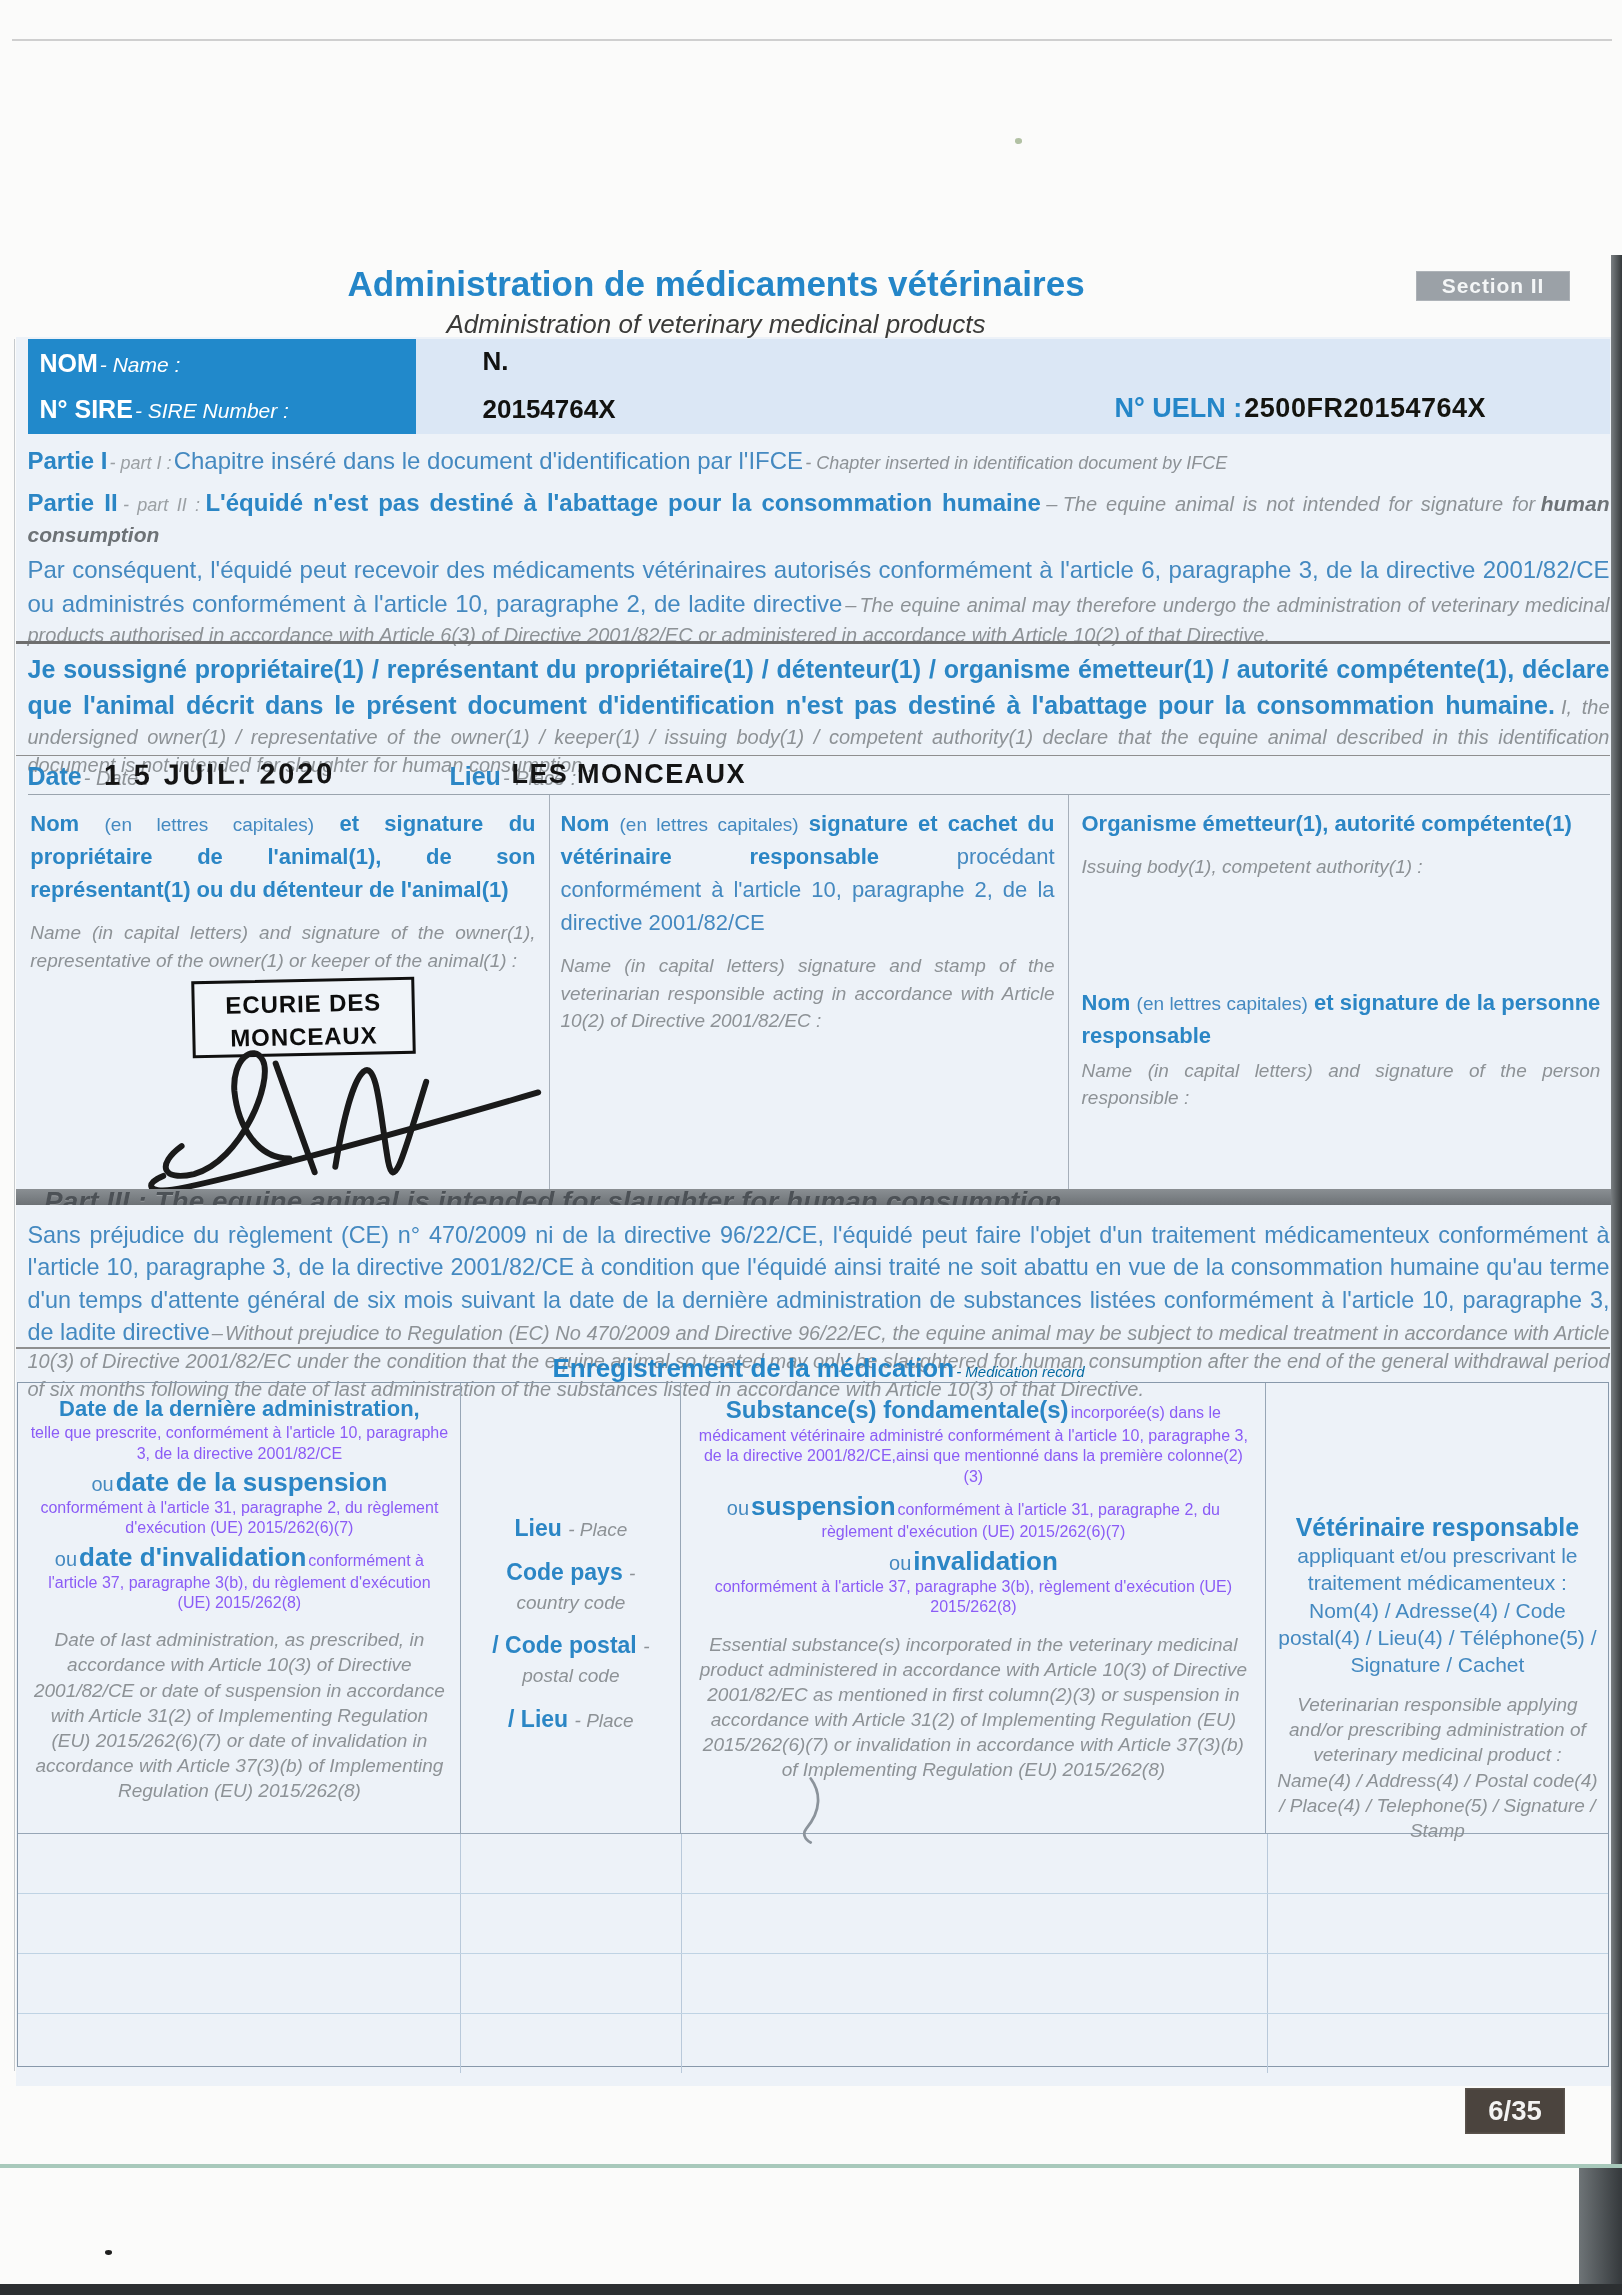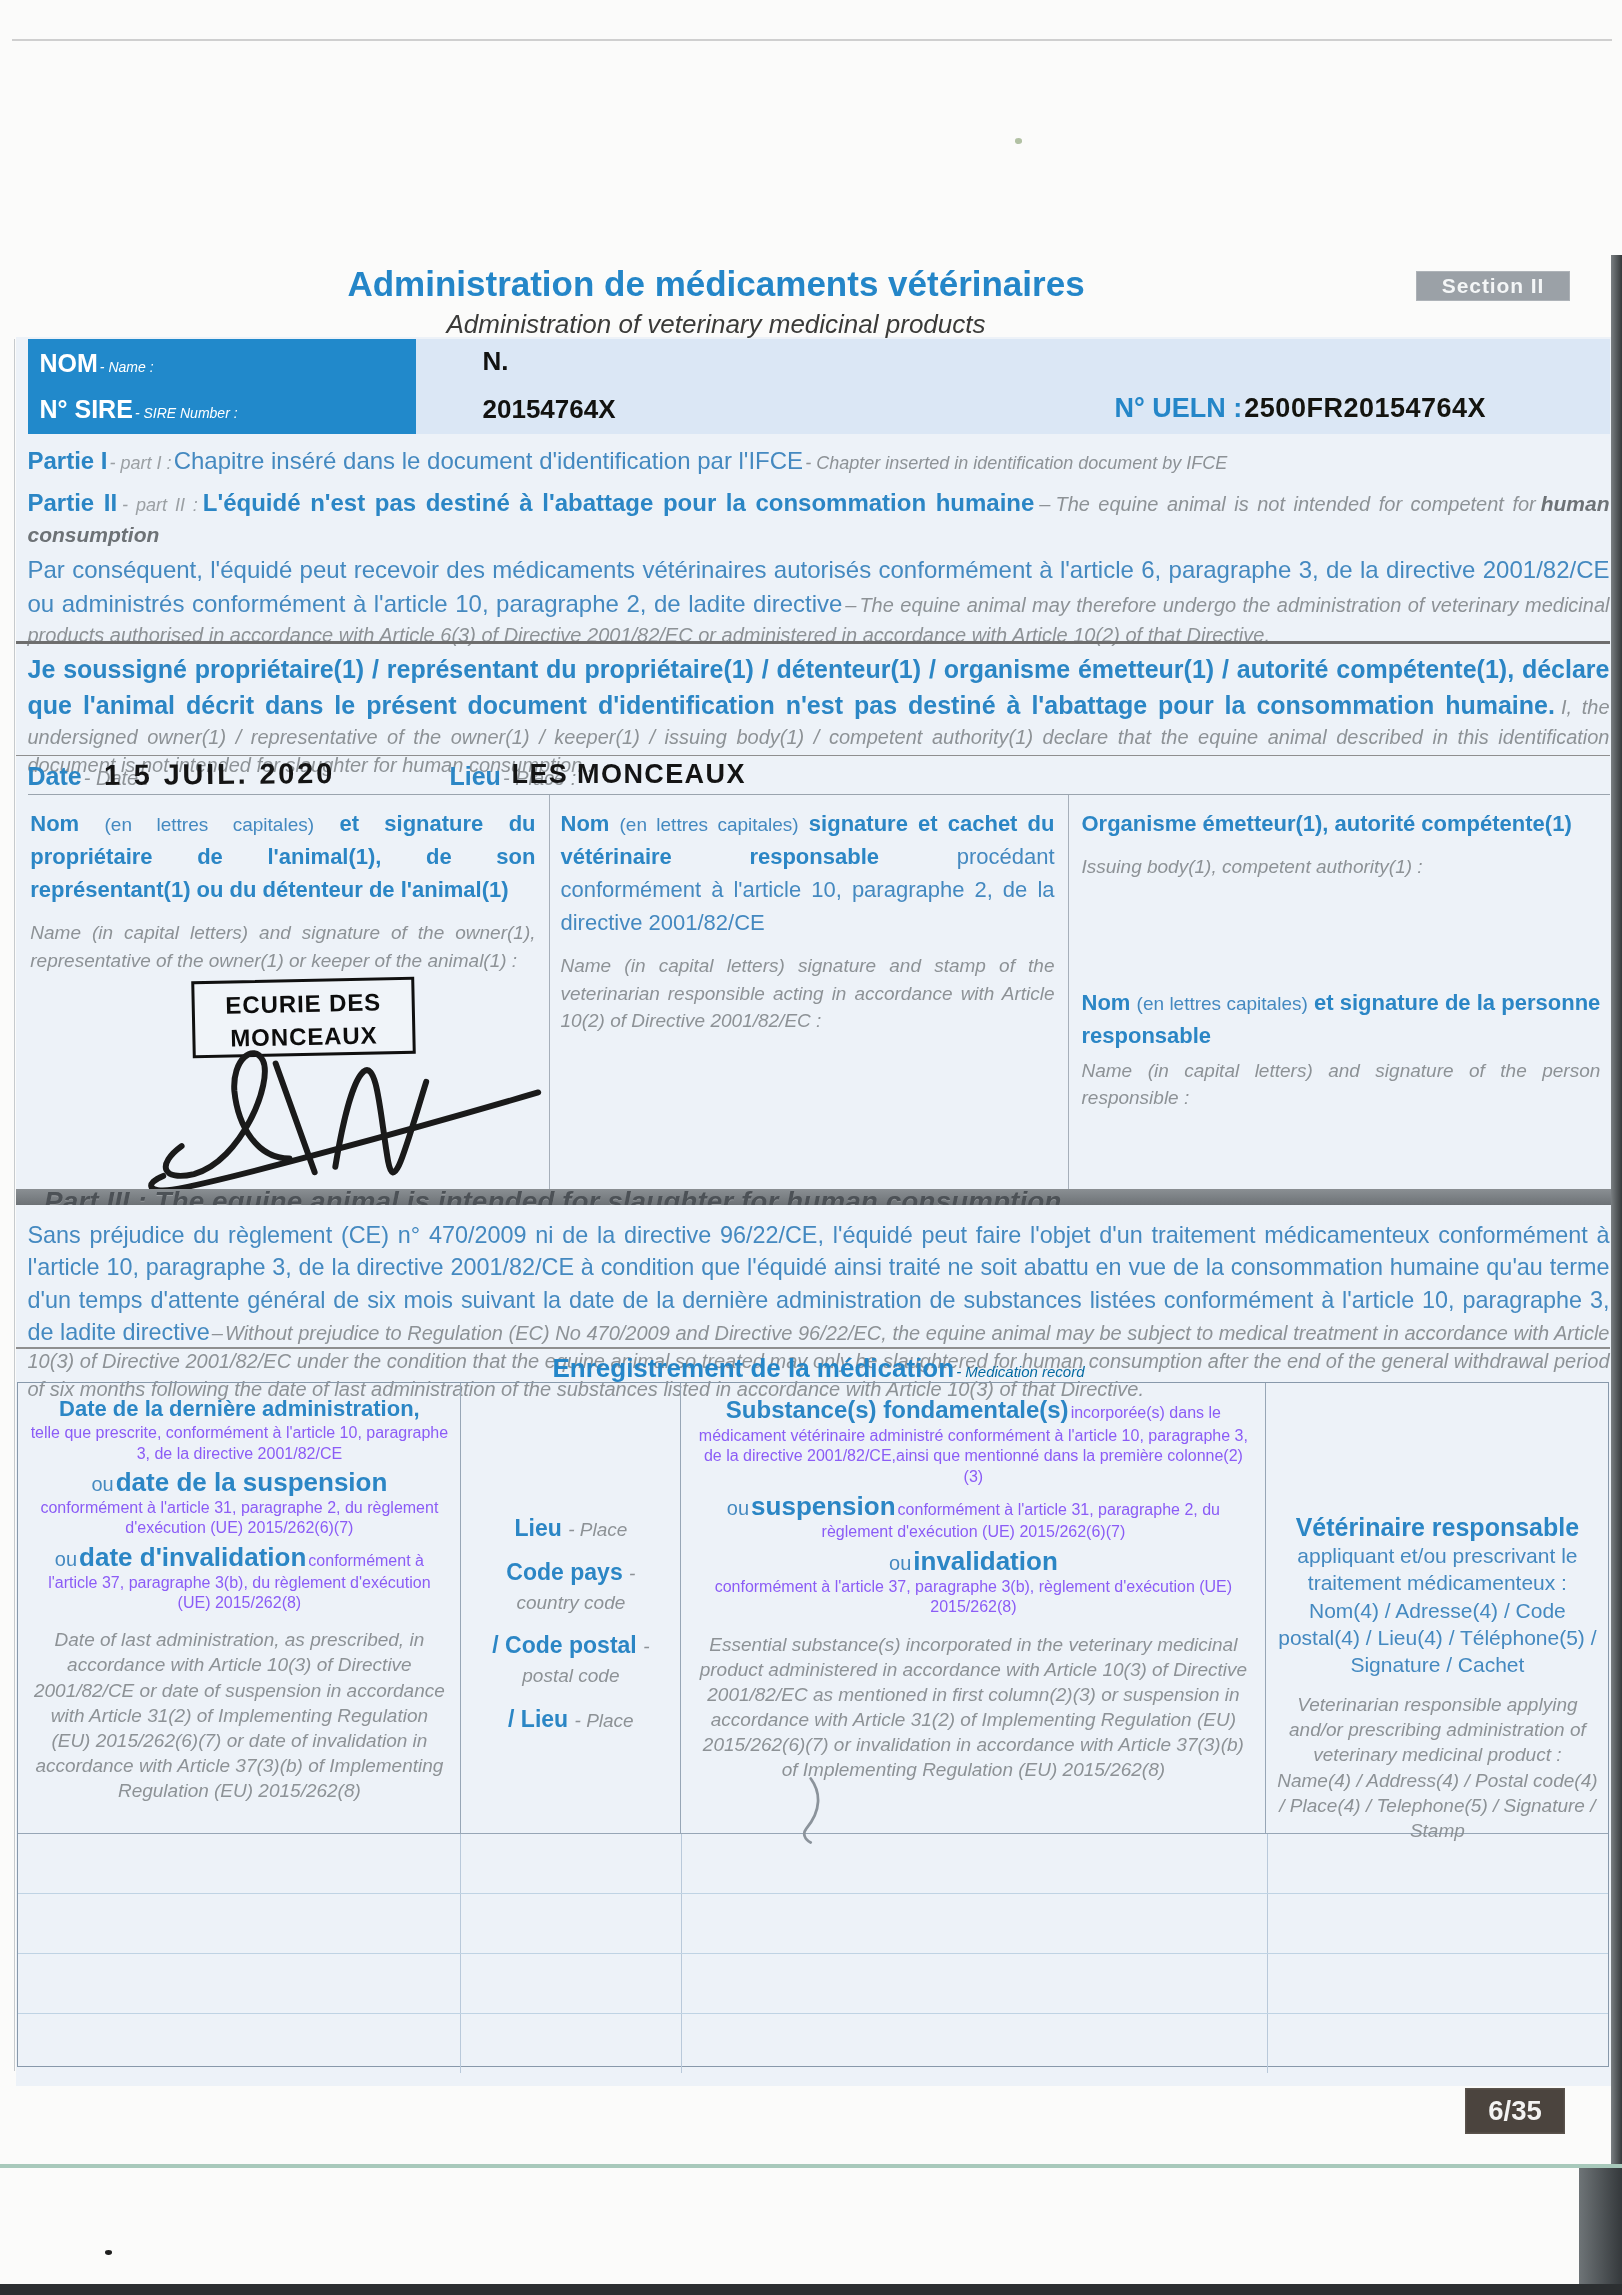--- a/index.html
+++ b/index.html
@@ -25,21 +25,21 @@
   .doc-subtitle{font-size:26px;font-style:italic;color:#3a3a38;margin-top:5px;}
   .section-badge{position:absolute;left:1416px;top:271px;width:154px;height:30px;background:#9ba1a7;
                  color:#f4f6f7;font-size:21px;font-weight:bold;text-align:center;line-height:30px;
                  letter-spacing:0.9px;box-shadow:0 0 0 0.9px #aeb3b8 inset;}
 
   
   .id-band{position:absolute;left:27.5px;top:339px;width:1582px;height:95px;background:#dbe7f5;}
   .id-labels{position:absolute;left:0;top:0;width:388px;height:95px;background:#2189cb;color:#fff;padding:0;}
   .id-row{position:absolute;left:12px;white-space:nowrap;}
   .id-lab{font-size:25px;font-weight:bold;}
-  .id-lab-en{font-size:14px;font-style:italic;font-weight:normal;}
+  .id-lab-en{font-size:21px;font-style:italic;font-weight:normal;}
   .id-val{position:absolute;left:455px;font-size:26px;font-weight:bold;color:#121210;}
   .ueln{position:absolute;left:1087px;top:54px;white-space:nowrap;}
   .ueln-lab{font-size:27px;font-weight:bold;color:#2486c8;}
   .ueln-val{font-size:27px;font-weight:bold;color:#14140f;letter-spacing:0.5px;}
 
   
   .para{position:absolute;left:27.5px;width:1582px;text-align:justify;line-height:1.42;}
   .p-lab{font-size:24px;font-weight:bold;color:#2b86c5;}
   .p-lab-en{font-size:18px;color:#9ba0a4;font-style:italic;}
   .p-fr{font-size:24px;color:#4489c0;}
@@ -152,21 +152,21 @@
     <span class="p-lab-en">- part I :</span>
     <span class="p-fr">Chapitre inséré dans le document d'identification par l'IFCE</span>
     <span class="p-en" style="font-size:18px;">- Chapter inserted in identification document by IFCE</span>
   </div>
 
   <div class="para" style="top:486px;">
     <span class="p-lab">Partie II</span>
     <span class="p-lab-en">- part II :</span>
     <span class="p-fr-b">L'équidé n'est pas destiné à l'abattage pour la consommation humaine</span>
     <span class="p-en">–</span>
-    <span class="p-en">The equine animal is not intended for competent for</span>
+    <span class="p-en">The equine animal is not intended for signature for</span>
     <span class="p-en-b">human consumption</span>
   </div>
 
   <div class="para" style="top:553px;">
     <span class="p-fr">Par conséquent, l'équidé peut recevoir des médicaments vétérinaires autorisés conformément à l'article 6, paragraphe 3, de la directive 2001/82/CE ou administrés conformément à l'article 10, paragraphe 2, de ladite directive</span>
     <span class="p-en">–</span>
     <span class="p-en">The equine animal may therefore undergo the administration of veterinary medicinal products authorised in accordance with Article 6(3) of Directive 2001/82/EC or administered in accordance with Article 10(2) of that Directive.</span>
   </div>
   <div class="rule" style="top:641px;height:2.8px;background:#6e6e6e;"></div>
 

